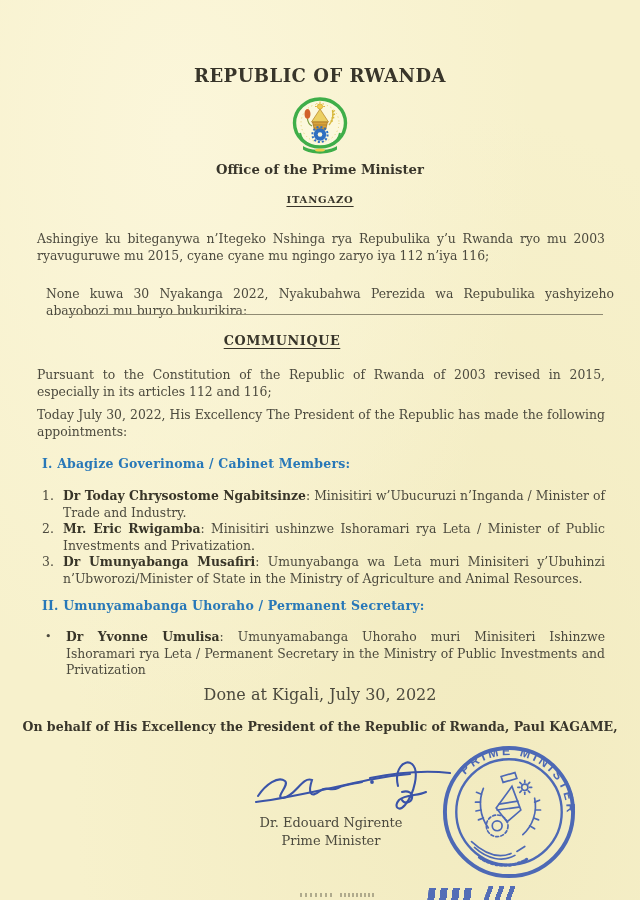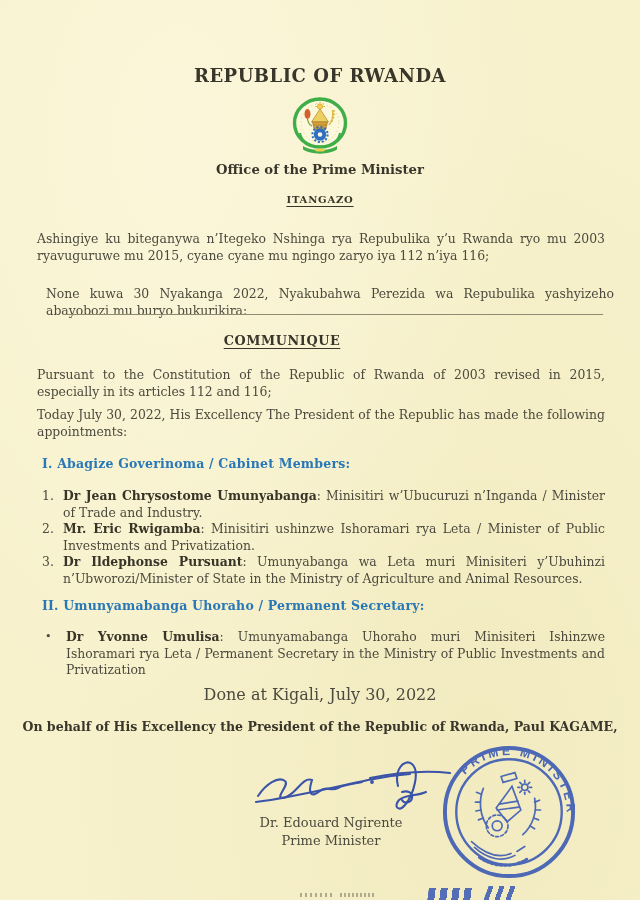--- a/index.html
+++ b/index.html
@@ -107,29 +107,29 @@
   <div class="abs center u" id="communique">COMMUNIQUE</div>
 
   <p class="abs col justify" id="p-en1" style="margin:0">Pursuant to the Constitution of the Republic of Rwanda of 2003 revised in 2015, especially in its articles 112 and 116;</p>
   <p class="abs col justify" id="p-en2" style="margin:0">Today July 30, 2022, His Excellency The President of the Republic has made the following appointments:</p>
 
   <div class="abs blue" id="sec1-h">I. Abagize Goverinoma / Cabinet Members:</div>
 
   <div class="abs" id="list1">
     <div class="li">
       <span class="marker">1.</span>
-      <span class="litext"><span class="b">Dr Jean Chrysostome Umunyabanga</span><span>: Minisitiri w’Ubucuruzi n’Inganda / Minister of Trade and Industry.</span></span>
+      <span class="litext"><span class="b">Dr Today Chrysostome Ngabitsinze</span><span>: Minisitiri w’Ubucuruzi n’Inganda / Minister of Trade and Industry.</span></span>
     </div>
     <div class="li">
       <span class="marker">2.</span>
       <span class="litext"><span class="b">Mr. Eric Rwigamba</span><span>: Minisitiri ushinzwe Ishoramari rya Leta / Minister of Public Investments and Privatization.</span></span>
     </div>
     <div class="li">
       <span class="marker">3.</span>
-      <span class="litext"><span class="b">Dr Ildephonse Pursuant</span><span>: Umunyabanga wa Leta muri Minisiteri y’Ubuhinzi n’Ubworozi/Minister of State in the Ministry of Agriculture and Animal Resources.</span></span>
+      <span class="litext"><span class="b">Dr Umunyabanga Musafiri</span><span>: Umunyabanga wa Leta muri Minisiteri y’Ubuhinzi n’Ubworozi/Minister of State in the Ministry of Agriculture and Animal Resources.</span></span>
     </div>
   </div>
 
   <div class="abs blue" id="sec2-h">II. Umunyamabanga Uhoraho / Permanent Secretary:</div>
 
   <div class="abs" id="list2">
     <div class="li">
       <span class="marker bullet">•</span>
       <span class="litext"><span class="b">Dr Yvonne Umulisa</span><span>: Umunyamabanga Uhoraho muri Minisiteri Ishinzwe Ishoramari rya Leta / Permanent Secretary in the Ministry of Public Investments and Privatization</span></span>
     </div>

